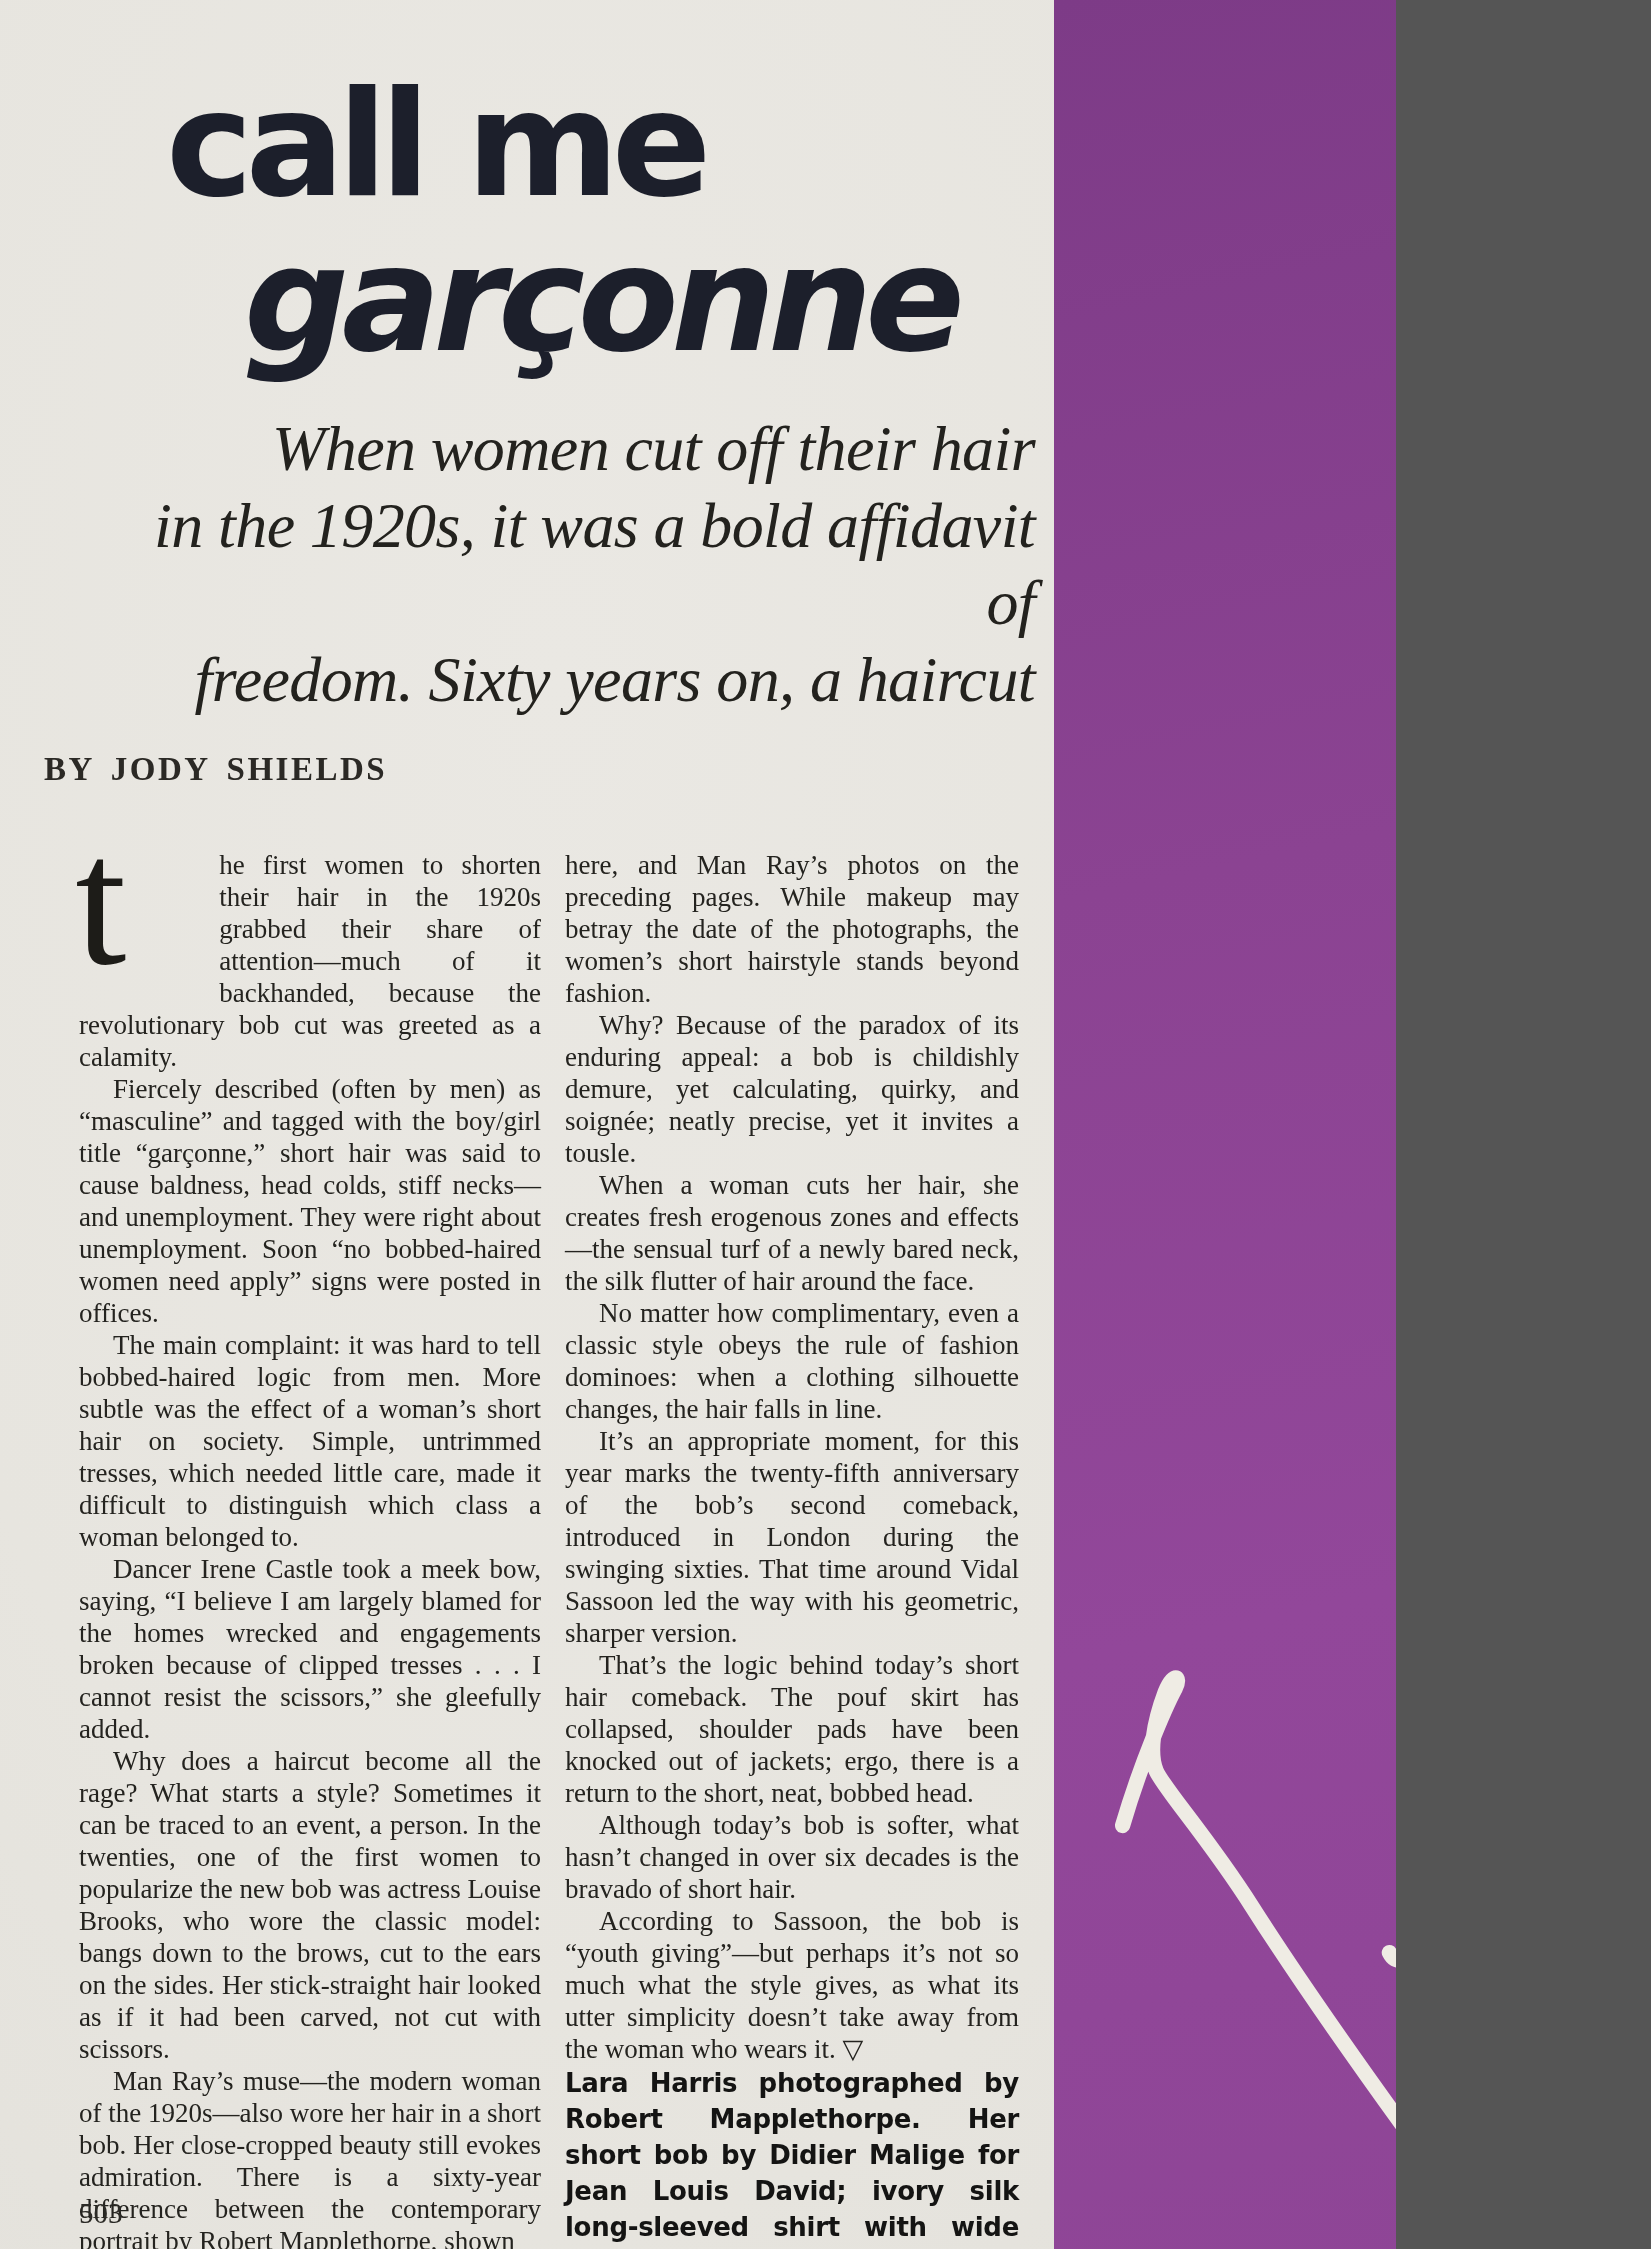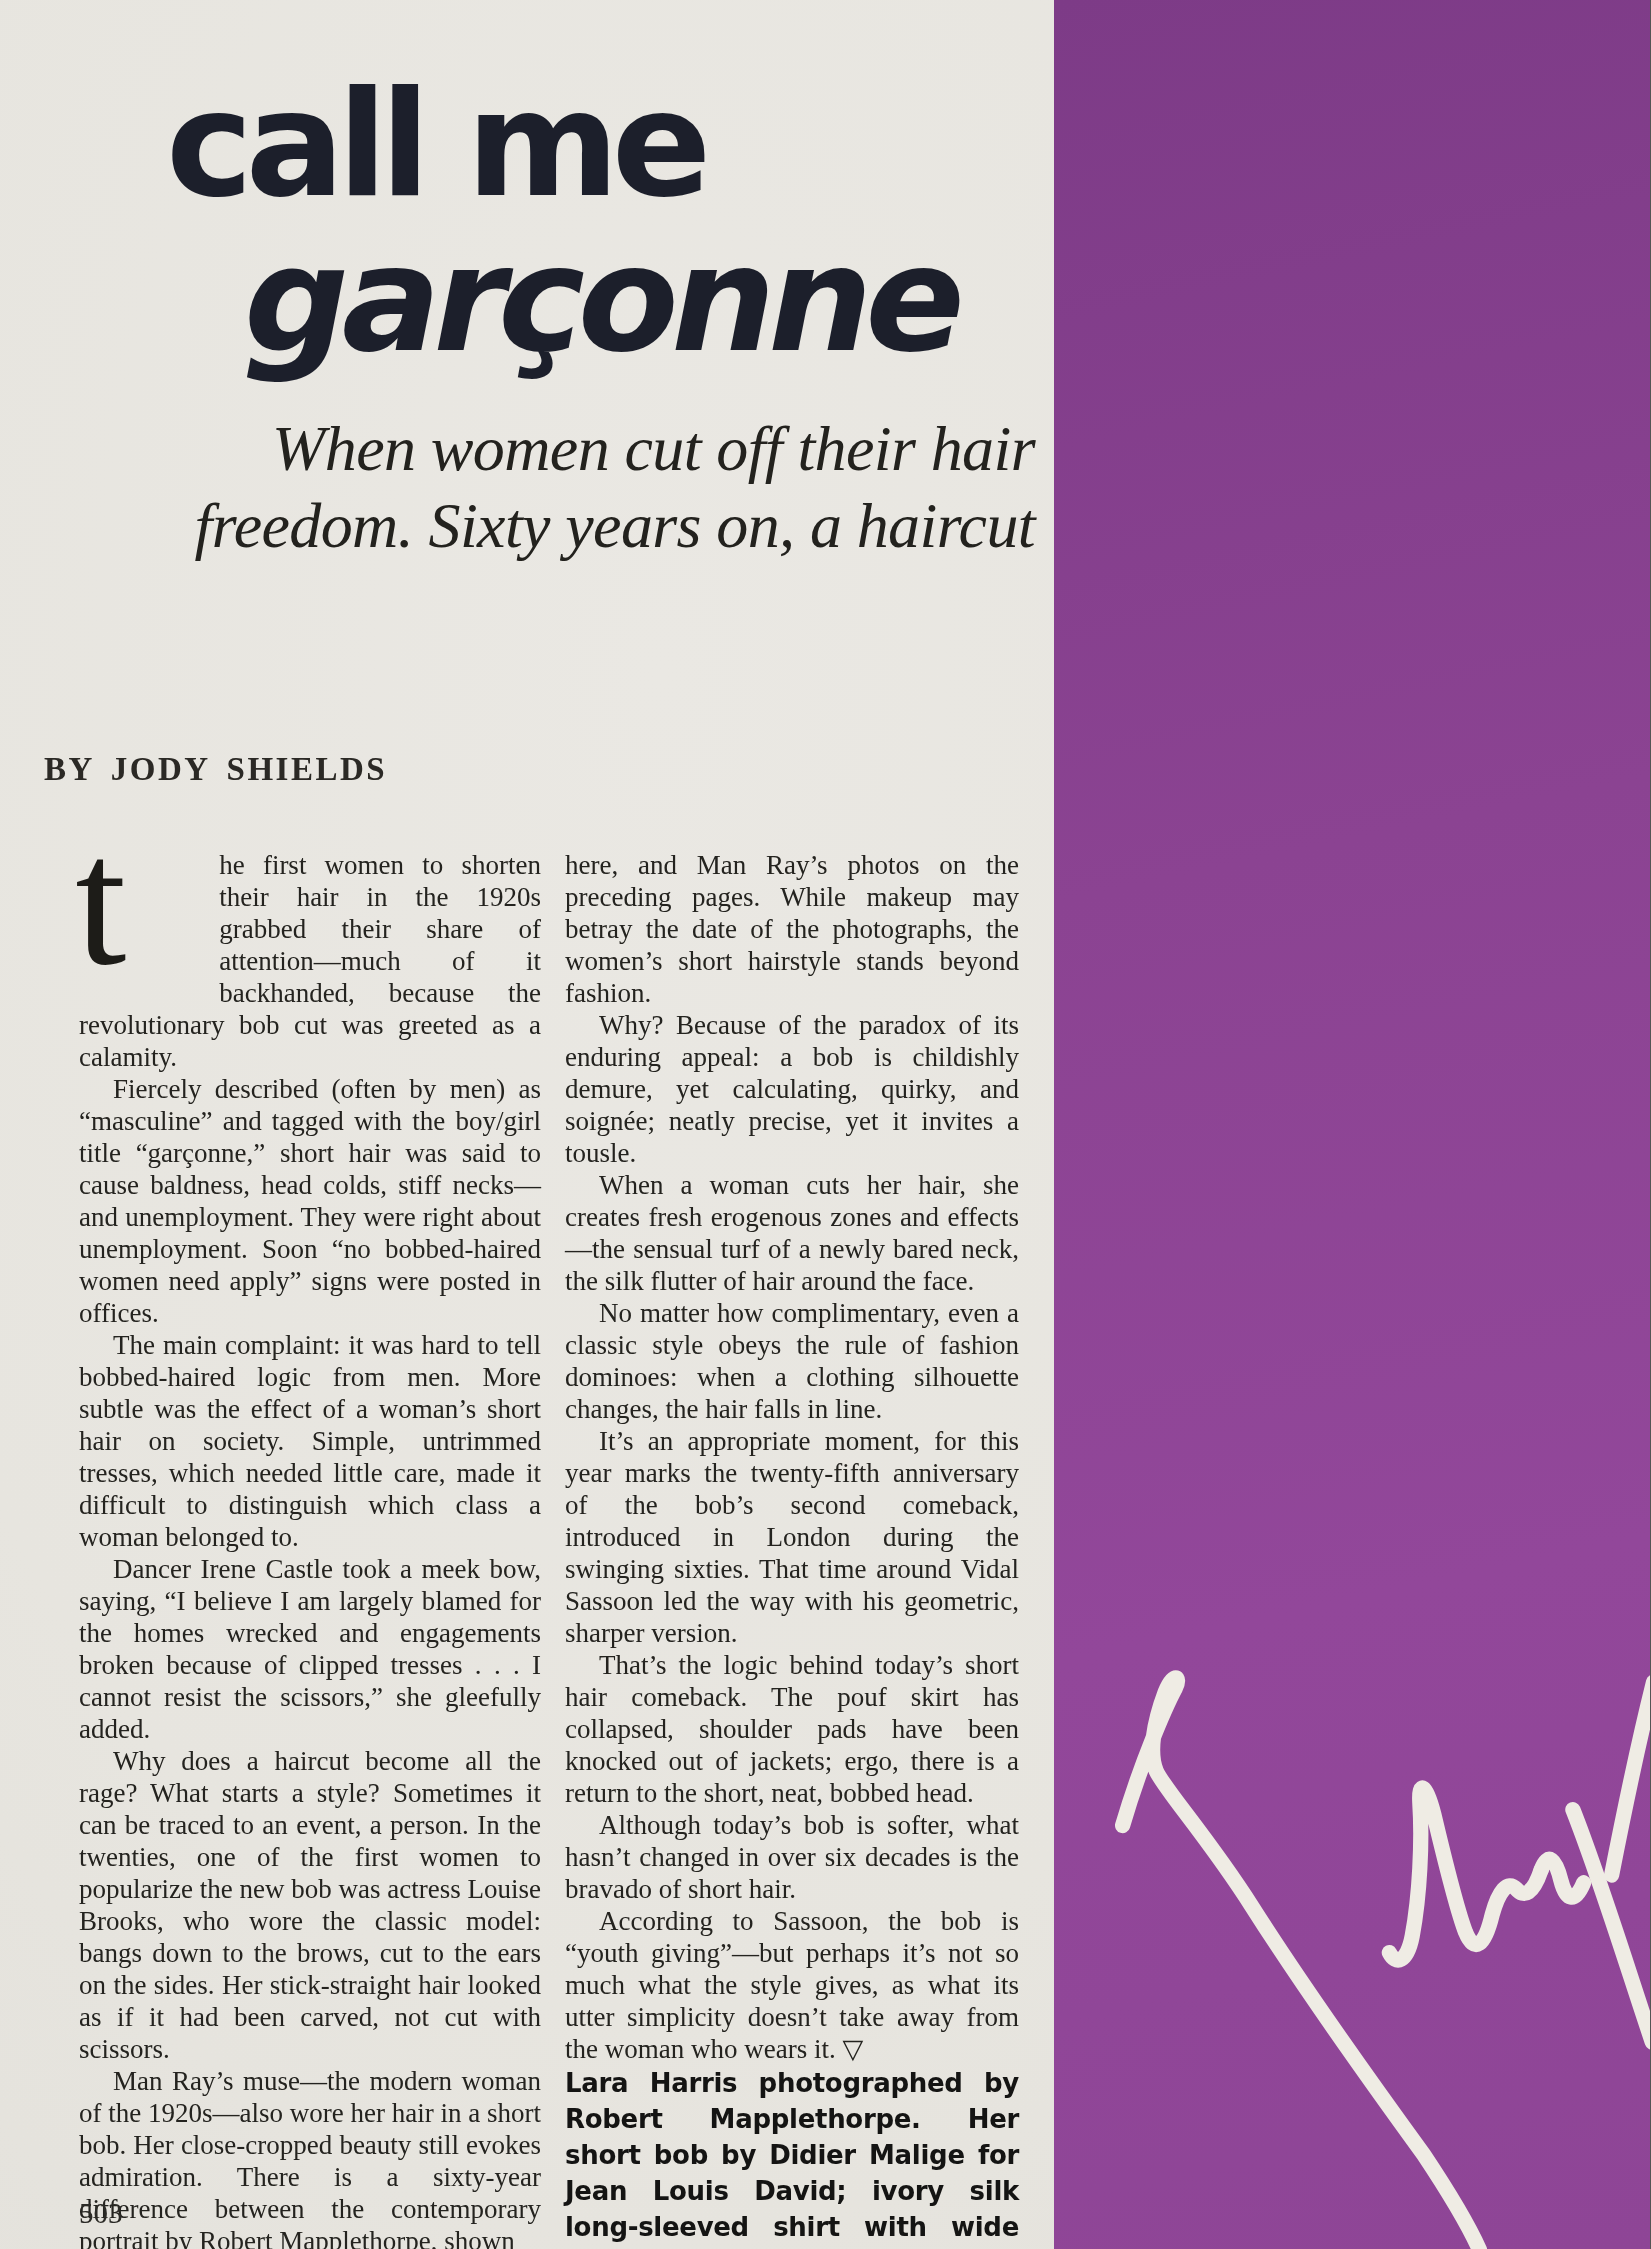--- a/index.html
+++ b/index.html
@@ -1,18 +1,18 @@
 <!DOCTYPE html>
 <html style="font-size:10.2px"><head>
 <meta charset="utf-8">
 <style>
   html,body{margin:0;padding:0;background:#555;}
   .sheet{
     position:relative;
-    width:1650px;height:2250px;
+    width:1396px;height:2250px;
     background:#e8e6e1;
     background-image:radial-gradient(ellipse at 40% 30%, #eae8e3 0%, #e7e5df 60%, #e3e1db 100%);
     overflow:hidden;
     font-family:"Liberation Serif",serif;
   }
   
   .panel{
     position:absolute;left:1054px;top:0;width:597px;height:2250px;
     background:linear-gradient(168deg,#7d3b87 0%,#8b4392 38%,#92479a 70%,#8e4596 100%);
   }
@@ -106,20 +106,21 @@
       <path class="sig-stroke" d="M 817,2849 C 857,2950 897,3080 942,3215"></path>
       <path class="sig-stroke" d="M 878,2952 C 898,2850 922,2736 944,2648"></path>
     </svg>
   </div>
 
   <div class="headline" id="headline1">call me</div>
   <div class="headline" id="headline2">garçonne</div>
 
   <div class="standfirst">
     <div>When women cut off their hair</div>
+    <div>in the 1920s, it was a bold affidavit of</div>
     <div>freedom. Sixty years on, a haircut</div>
   </div>
 
   <div class="byline">BY JODY SHIELDS</div>
 
   <div class="col" id="col-left">
     <p class="flush">
       <span class="dropcap">
           <span>t</span>
         </span><span>he first women to shorten their hair in the 1920s grabbed their share of attention—much of it backhanded, because the revolutionary bob cut was greeted as a calamity.</span>

